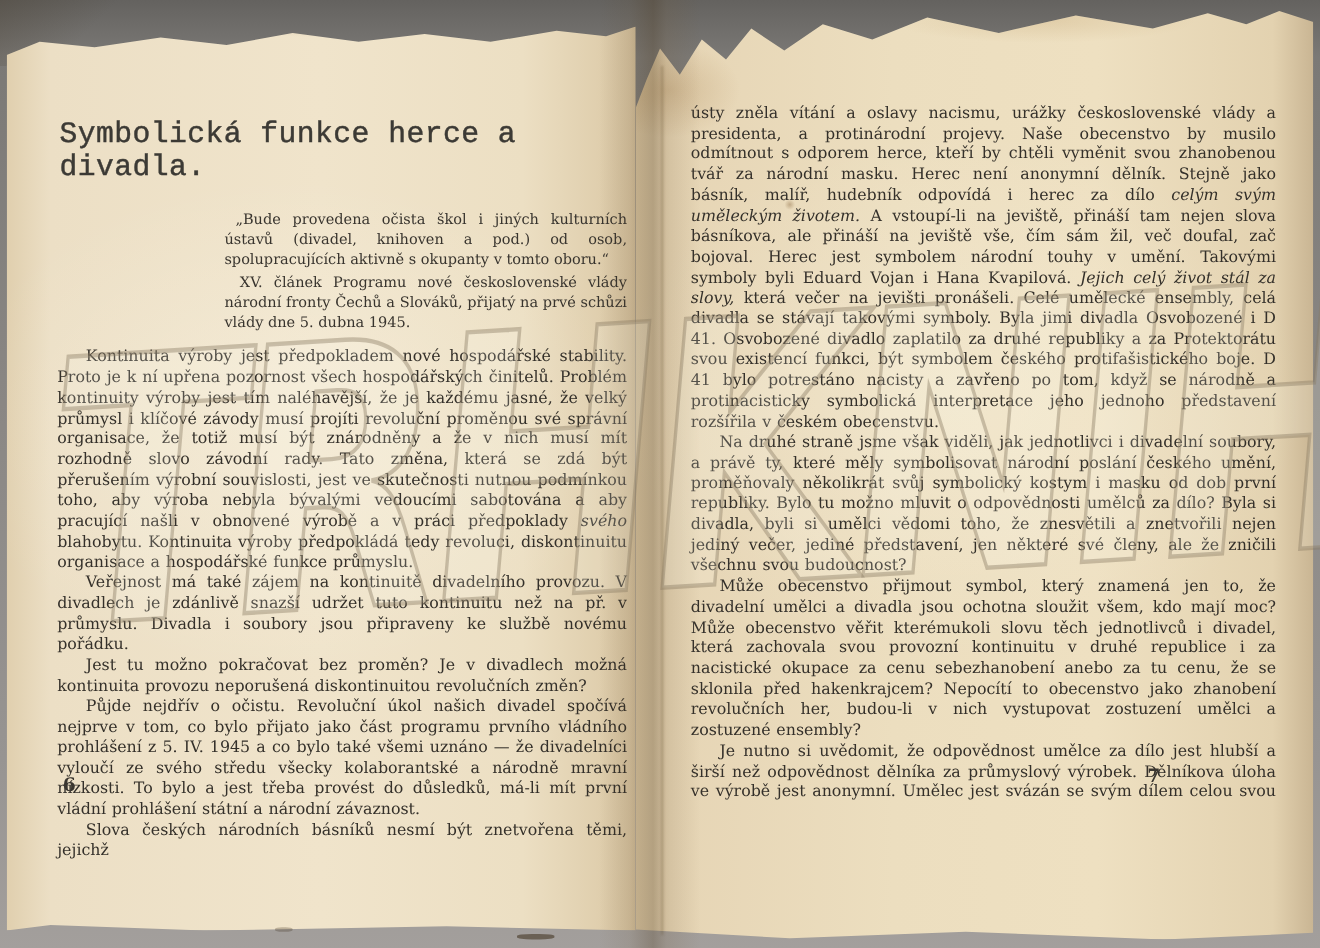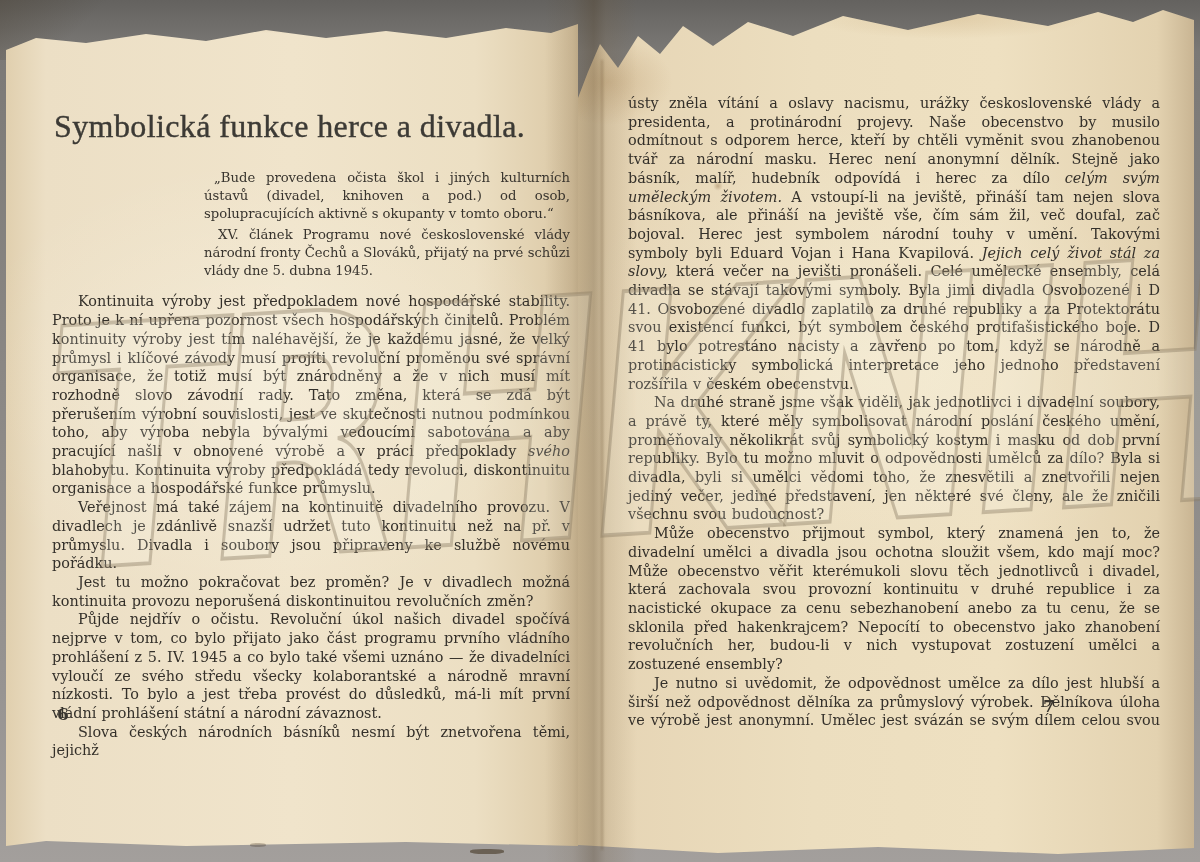--- a/index.html
+++ b/index.html
@@ -43,22 +43,22 @@
     position:absolute; left:545px; top:0; width:92px; height:862px;
     background:linear-gradient(90deg, rgba(90,68,38,0) 0%, rgba(95,72,40,0.10) 30%, rgba(80,60,32,0.30) 53%, rgba(110,85,50,0.16) 66%, rgba(110,85,50,0) 100%);
     pointer-events:none;
   }
   .crease-line {
     position:absolute; left:601px; top:60px; width:2px; height:790px;
     background:rgba(96,74,44,0.28); filter:blur(1px); pointer-events:none;
   }
   .left-content { position:absolute; left:46px; top:98px; width:518px; color:#34302a; }
   .page-title {
-    font-family:Liberation Serif, serif;
-    font-size:32px; font-weight:400; letter-spacing:0.4px;
+    font-family:Liberation Mono, monospace;
+    font-size:27px; font-weight:400; letter-spacing:0.4px;
     color:#3c3a35; margin:0 0 24px 2px;
     -webkit-text-stroke:0.4px #3c3a35;
   }
   .epigraph { margin-left:152px; width:366px; font-size:13.2px; line-height:17.9px; text-align:justify; color:#38342e; }
   .epigraph-quote { text-indent:10px; margin:0; }
   .epigraph-attribution { text-indent:14px; margin:3px 0 0 0; }
   .body-text { font-size:14.4px; line-height:18.7px; text-align:justify; hyphens:auto; word-spacing:0.6px; }
   .left-body { margin-top:13px; }
   .right-content { position:absolute; left:50px; top:92px; width:532px; color:#34302a; }
   .body-text p { margin:0; text-indent:26px; }

